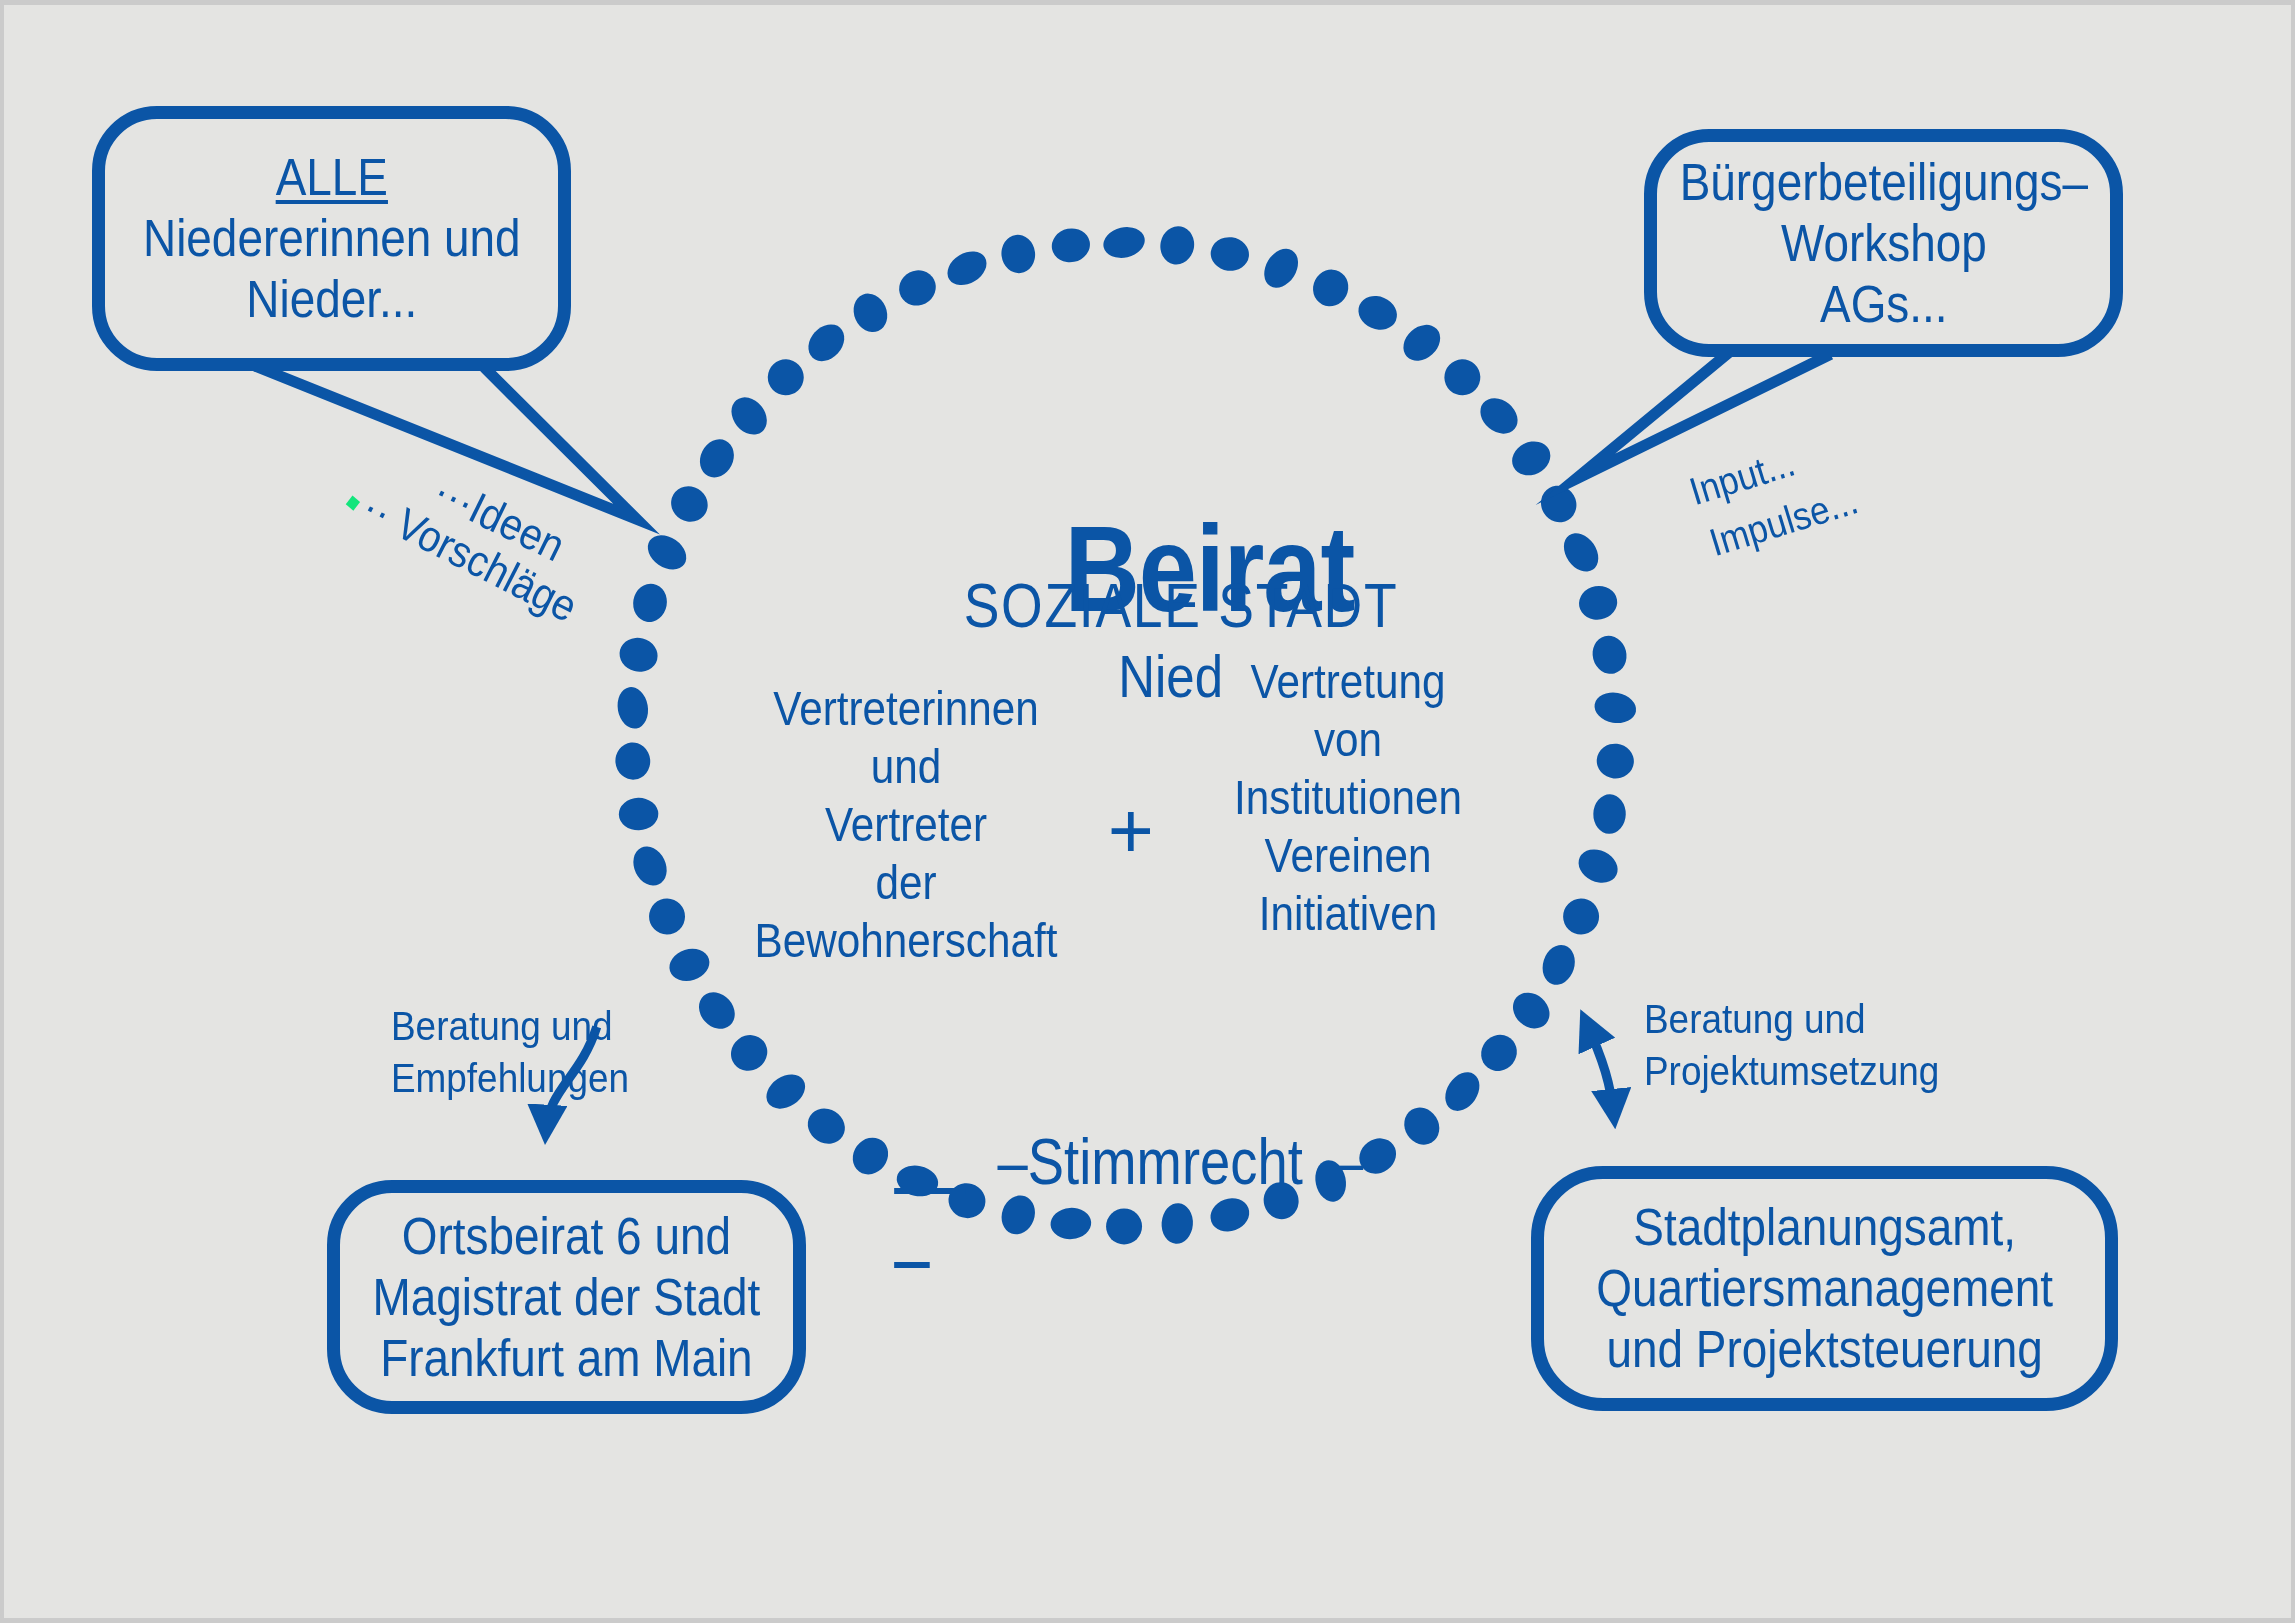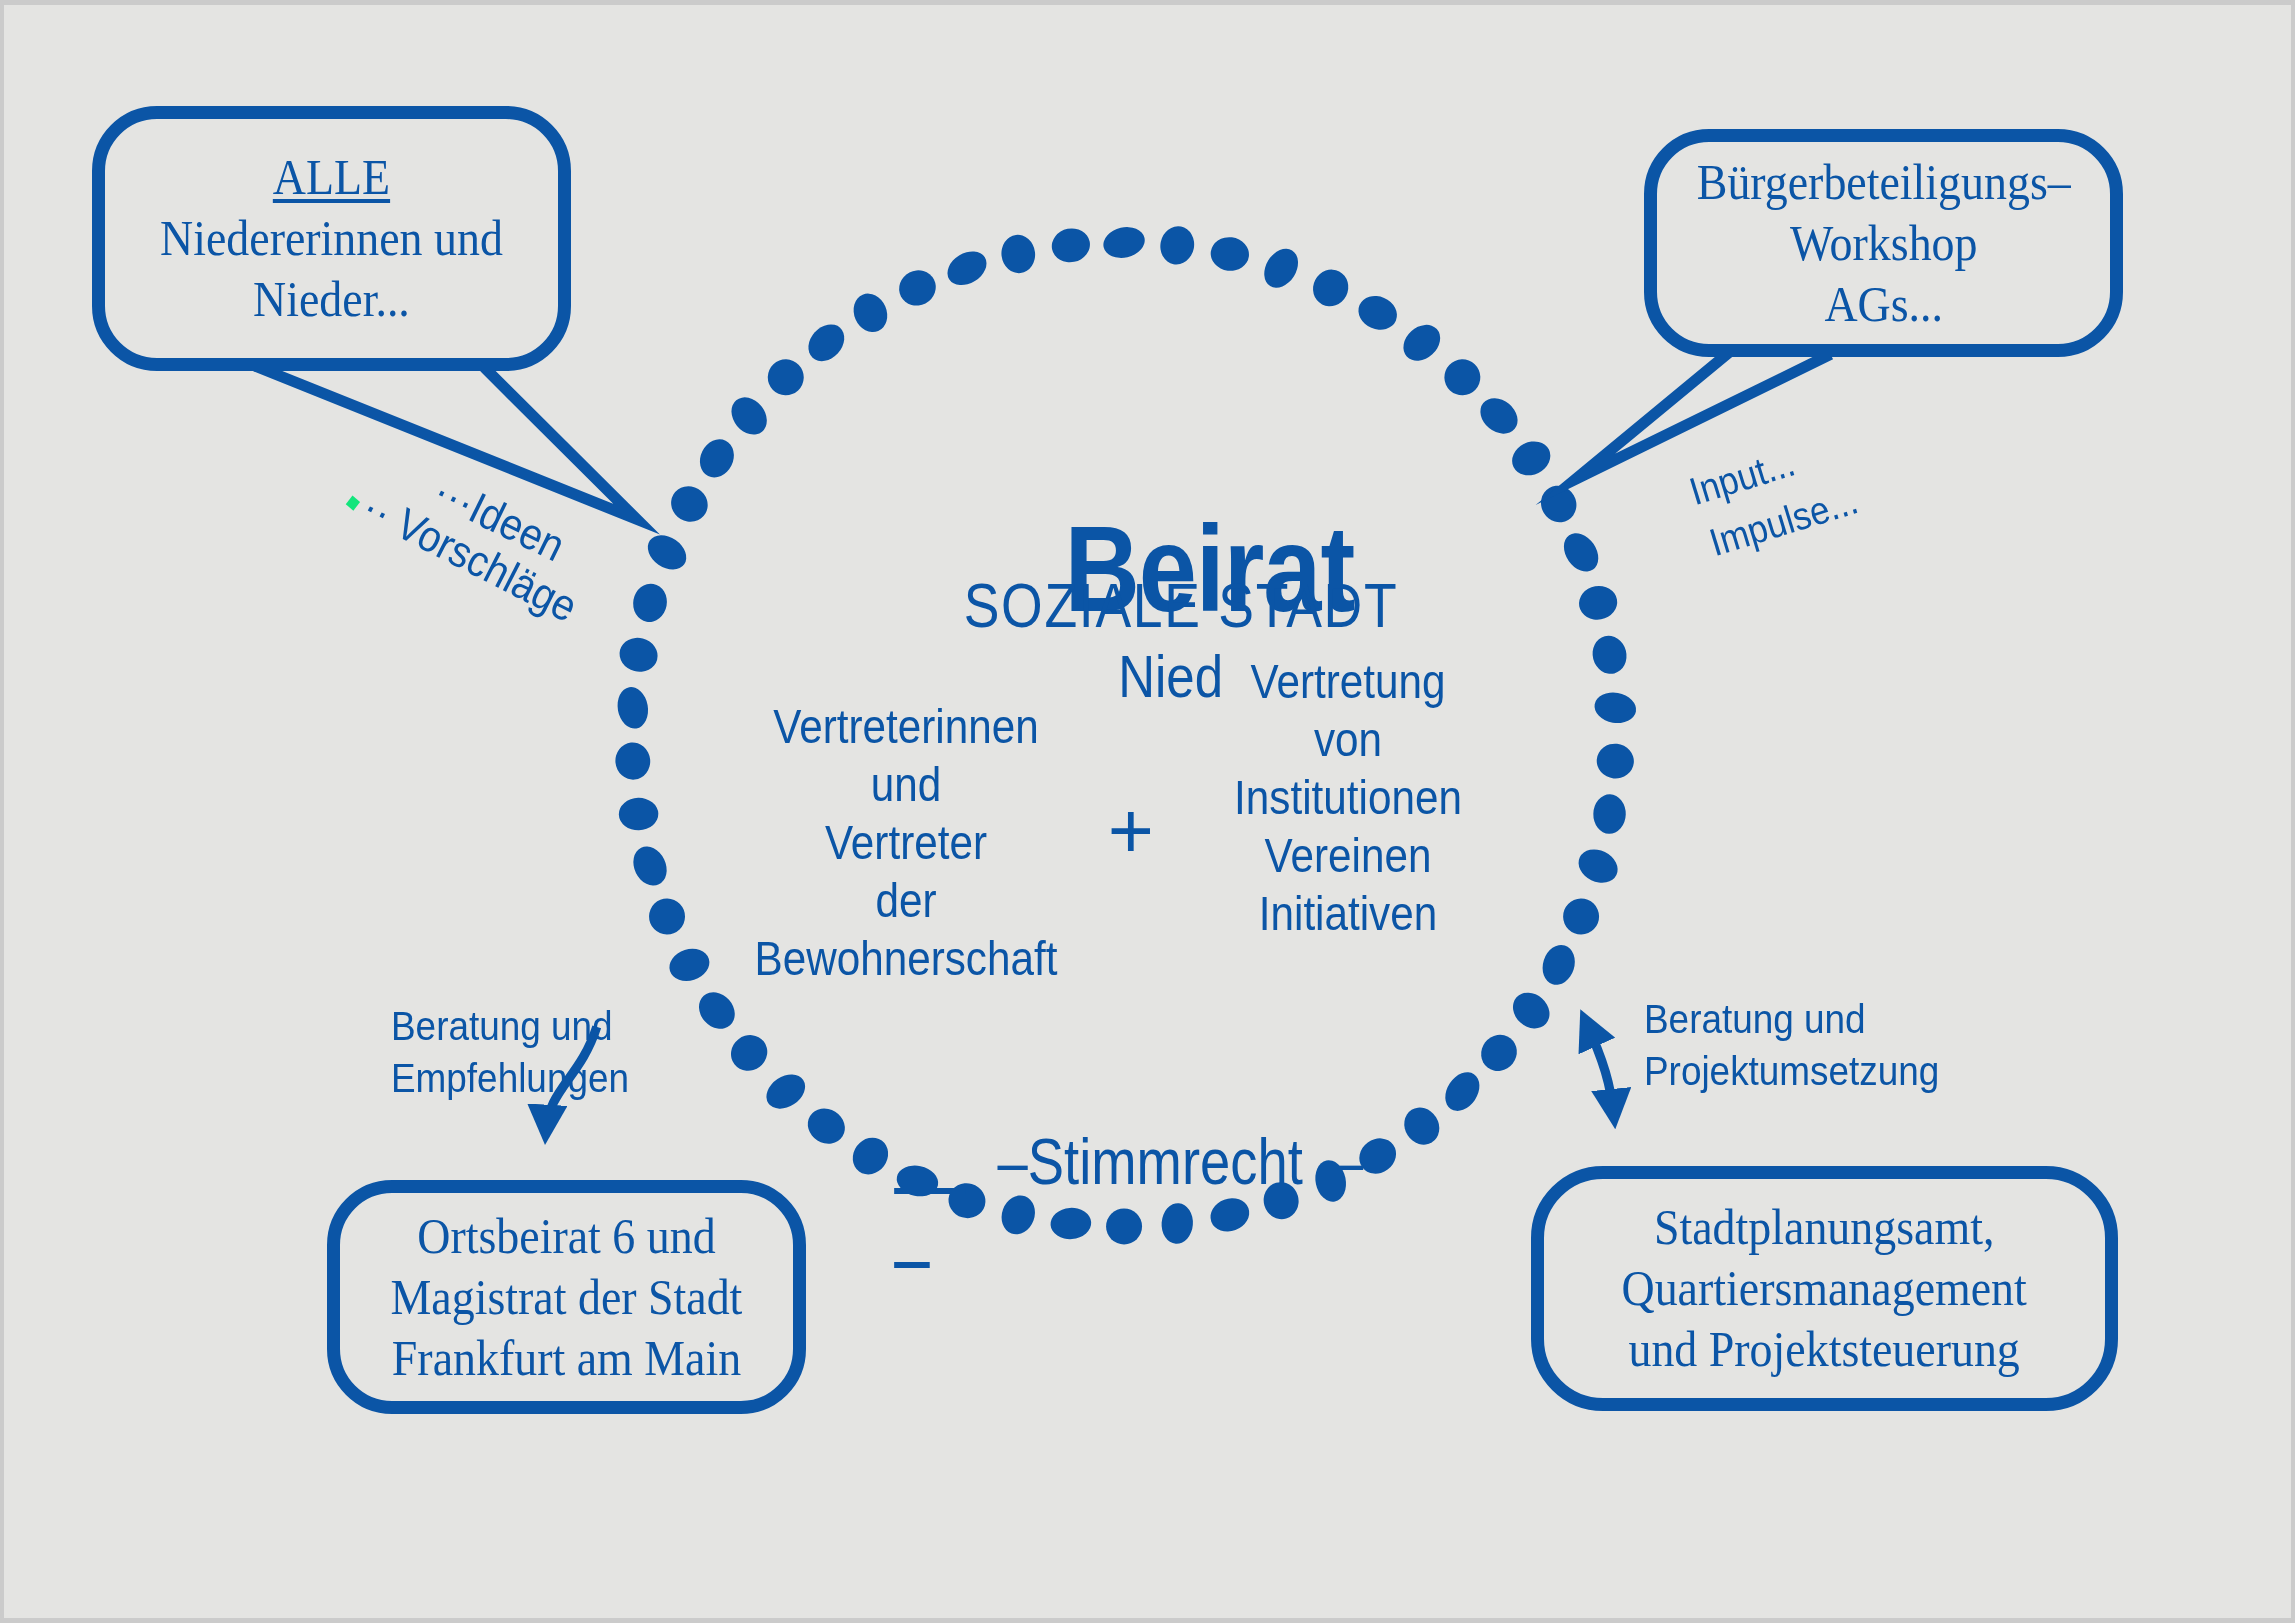--- a/index.html
+++ b/index.html
@@ -9,21 +9,21 @@
     font-family:"Liberation Sans", sans-serif;
   }
   #canvas{
     position:absolute;left:3.9px;top:5.2px;right:3.9px;bottom:5.2px;
     background:#e4e4e2;
   }
   svg.overlay{position:absolute;left:0;top:0;width:100%;height:100%;}
   .bubble{
     position:absolute;border:13px solid #0b55a6;border-radius:65px;
     display:flex;align-items:center;justify-content:center;
-    text-align:center;color:#0b55a6;font-family:Liberation Serif, serif;
+    text-align:center;color:#0b55a6;
   }
   .bubble .lines{display:inline-block;transform:scaleX(.9);transform-origin:center;}
   .bubble .ln{display:block;font-size:51px;line-height:61px;white-space:nowrap;}
   .u{text-decoration:underline;text-underline-offset:5.2px;text-decoration-thickness:3.9px;}
   .center-line{position:absolute;color:#0b55a6;white-space:pre;}
   .cx{display:inline-block;transform:scaleX(.85);transform-origin:center;}
   .titleword{font-weight:bold;font-size:123px;letter-spacing:-1.3px;}
   .subtitle{font-size:63px;letter-spacing:2px;}
   .placename{font-size:60px;}
   .group{
@@ -161,21 +161,21 @@
   <div class="center-line titleword" style="left:1140px;top:352px;transform:translateX(-50%);">
     <span class="cx">Beirat</span>
   </div>
   <div class="center-line subtitle" style="left:1138px;top:492px;transform:translateX(-50%);">
     <span class="cx">SOZIALE STADT</span>
   </div>
   <div class="center-line placename" style="left:1133px;top:568px;transform:translateX(-50%);">
     <span class="cx">Nied</span>
   </div>
 
-  <div class="group" style="left:902px;top:675px;transform:translateX(-50%);margin-top:18px;">
+  <div class="group" style="left:902px;top:675px;transform:translateX(-50%);">
     <span class="lines">
       <span class="ln">Vertreterinnen</span>
       <span class="ln">und</span>
       <span class="ln">Vertreter</span>
       <span class="ln">der</span>
       <span class="ln">Bewohnerschaft</span>
     </span>
   </div>
 
   <div class="plus" style="left:1127px;top:780px;transform:translateX(-50%);">

